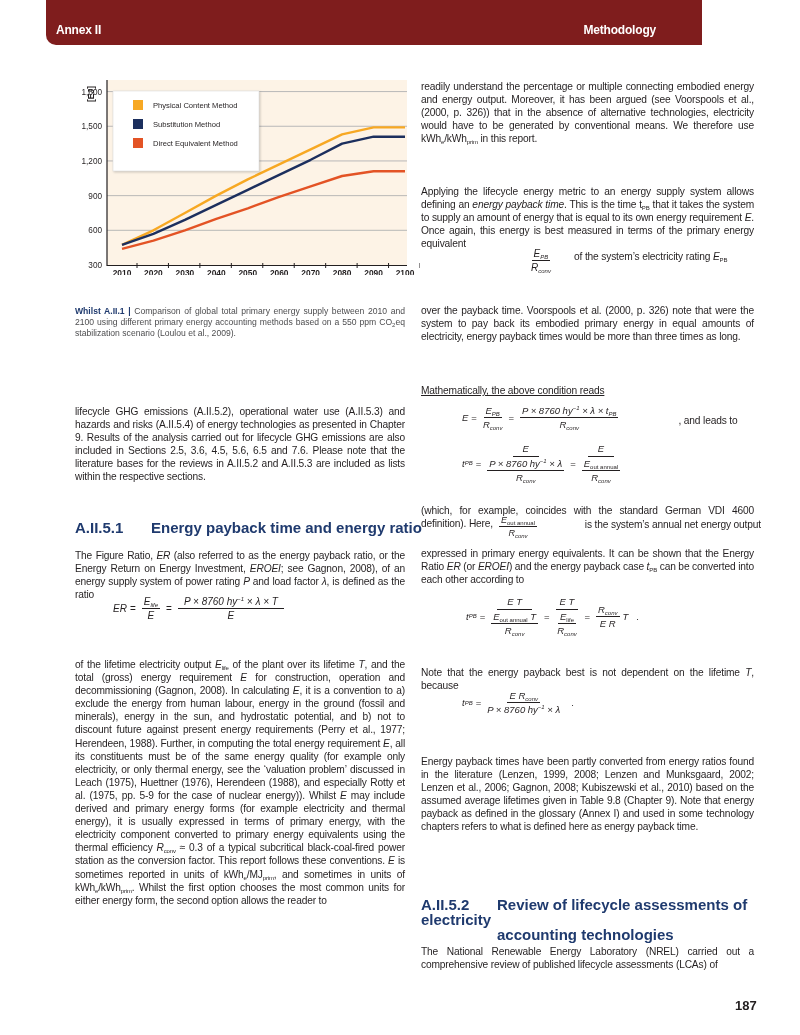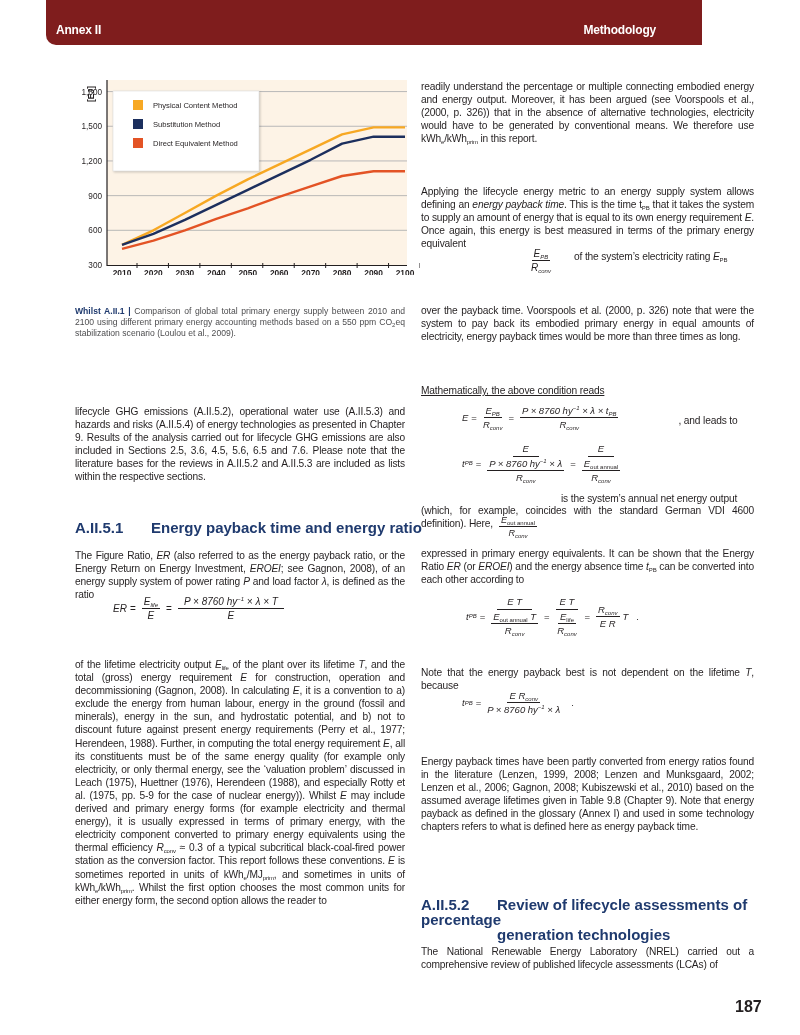--- a/index.html
+++ b/index.html
@@ -26,21 +26,21 @@
   .h2 { position:absolute; font-size:15px; font-weight:bold; color:#1f3a6e; line-height:15px; }
   .h2 .num { display:inline-block; width:76px; }
 
   .eq { position:absolute; font-style:italic; font-size:10px; display:flex; align-items:center; }
   .frac { display:inline-flex; flex-direction:column; align-items:center; vertical-align:middle; margin:0 3px; }
   .frac .n { padding:0 2px 1px 2px; border-bottom:0.8px solid #231f20; white-space:nowrap; }
   .frac .d { padding-top:1px; white-space:nowrap; }
   .eq .op { font-style:normal; margin:0 3px; }
   .up { font-style:normal; }
 
-  .pagenum { position:absolute; left:735px; top:998px; font-size:16px; font-weight:bold; }
+  .pagenum { position:absolute; left:735px; top:998px; font-size:13px; font-weight:bold; }
 </style>
 </head>
 <body>
 
 <div class="header">
   <span class="l">Annex II</span>
   <span class="r">Methodology</span>
 </div>
 
 <svg class="chart" id="chart" viewBox="0 0 360 195" width="360" height="195">
@@ -202,26 +202,26 @@
 
 <div class="col right" style="top:504px;">
   <p><span>(which, for example, coincides with the standard German VDI 4600 definition). Here,</span></p>
 </div>
 <div class="eq" style="left:496px; top:515px; font-size:9px;">
   <span class="frac">
       <span class="n"><span>E</span><sub class="up">out annual</sub></span>
       <span class="d"><span>R</span><sub>conv</sub></span>
     </span>
 </div>
-<div class="col right" style="left:561px; width:200px; top:492px; text-align:left;">
+<div class="col right" style="left:561px; width:200px; top:518px; text-align:right;">
   <span>is the system’s annual net energy output</span>
 </div>
 
 <div class="col right" style="top:547px;">
-  <p id="right-p6"><span>expressed in primary energy equivalents. It can be shown that the Energy Ratio </span><span class="i">ER</span><span> (or </span><span class="i">EROEI</span><span>) and the energy absence time </span><span class="i">t</span><sub>PB</sub><span> can be converted into each other according to</span></p>
+  <p id="right-p6"><span>expressed in primary energy equivalents. It can be shown that the Energy Ratio </span><span class="i">ER</span><span> (or </span><span class="i">EROEI</span><span>) and the energy payback case </span><span class="i">t</span><sub>PB</sub><span> can be converted into each other according to</span></p>
 </div>
 
 <div class="eq" style="left:466px; top:596px; font-size:9.5px;">
   <span>t</span>
     <sub>PB</sub>
     <span class="op">=</span>
   <span class="frac">
       <span class="n" style="padding:0 10px 2px 10px;">E T</span>
       <span class="d"><span class="frac" style="margin:0">
           <span class="n"><span>E</span><sub class="up">out annual</sub> <span>T</span></span>
@@ -258,21 +258,21 @@
       <span class="d"><span>P × 8760 hy</span><sup>−1</sup><span> × λ</span></span>
     </span>
   <span class="op" style="margin-left:8px;">.</span>
 </div>
 
 <div class="col right" style="top:755px;">
   <p>Energy payback times have been partly converted from energy ratios found in the literature (Lenzen, 1999, 2008; Lenzen and Munksgaard, 2002; Lenzen et al., 2006; Gagnon, 2008; Kubiszewski et al., 2010) based on the assumed average lifetimes given in Table 9.8 (Chapter 9). Note that energy payback as defined in the glossary (Annex I) and used in some technology chapters refers to what is defined here as energy payback time.</p>
 </div>
 
 <div class="h2" style="left:421px; top:897px;">
-  <span class="num">A.II.5.2</span><span>Review of lifecycle assessments of percentage</span><br>
-  <span class="num"></span><span>generation technologies</span>
+  <span class="num">A.II.5.2</span><span>Review of lifecycle assessments of electricity</span><br>
+  <span class="num"></span><span>accounting technologies</span>
 </div>
 
 <div class="col right" style="top:945px;">
   <p>The National Renewable Energy Laboratory (NREL) carried out a comprehensive review of published lifecycle assessments (LCAs) of</p>
 </div>
 
 <div class="pagenum">187</div>
 
 </body></html>

